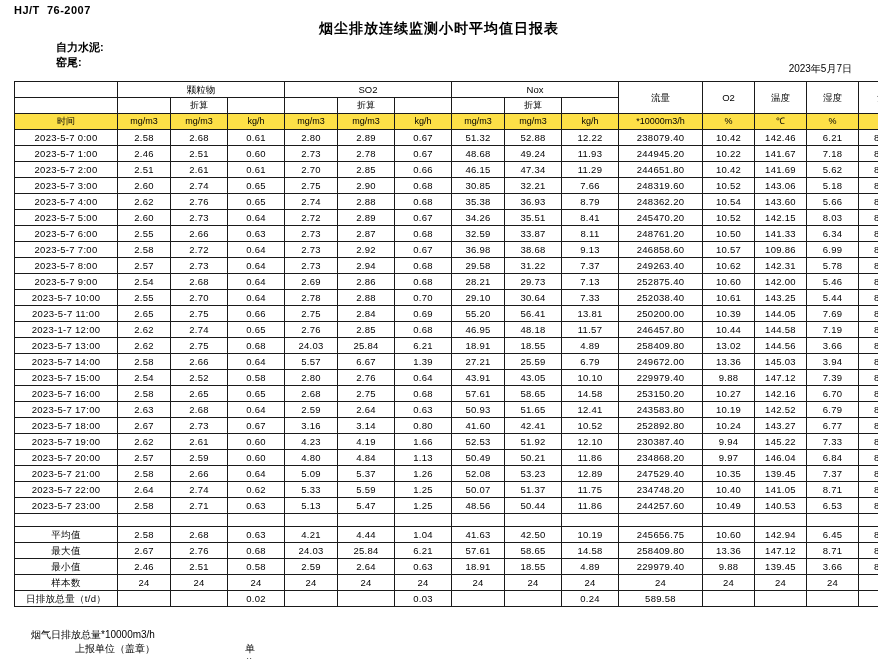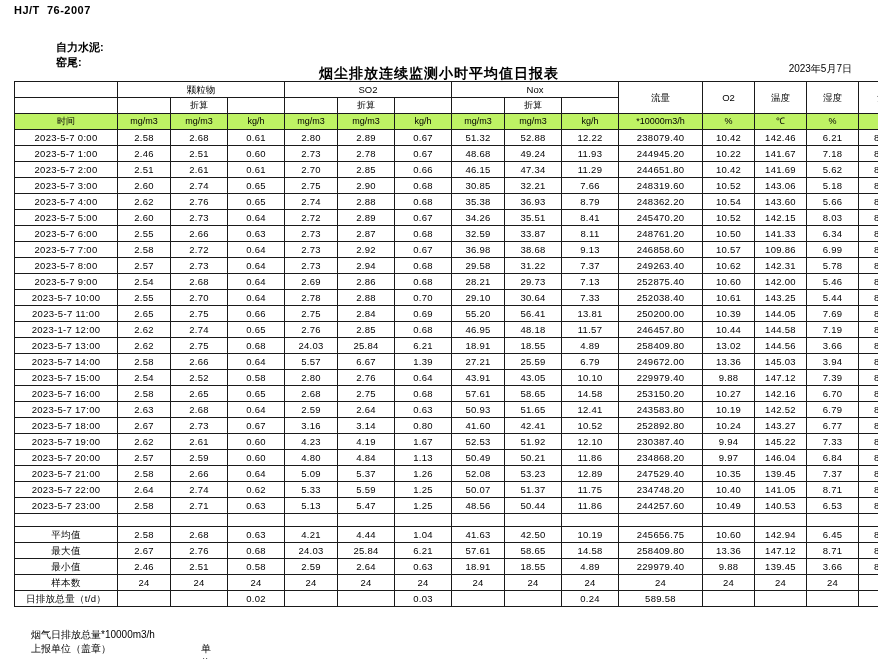--- a/index.html
+++ b/index.html
@@ -32,21 +32,20 @@
   }
   .doc-title {
     position: absolute;
     left: 0;
     right: 0;
     top: 20px;
     text-align: center;
     font-size: 14px;
     font-weight: bold;
     letter-spacing: 1px;
-    margin-top: 45px;
   }
   .org-block {
     position: absolute;
     left: 14px;
     top: 40px;
     font-size: 11px;
     font-weight: bold;
     line-height: 15px;
     margin-left: 42px;
   }
@@ -73,21 +72,21 @@
     text-align: center;
     font-weight: normal;
     font-size: 9px;
     overflow: hidden;
     white-space: nowrap;
   }
   table.report td.grp {
     font-size: 9.5px;
   }
   tr.unit-row td {
-    background: #bef264;
+    background: #fde047;
     font-size: 9px;
   }
   tr.data-row td {
     font-size: 9.5px;
     letter-spacing: 0.3px;
   }
   tr.spacer-row td {
     height: 12px;
   }
   td.rowlabel {
@@ -100,20 +99,21 @@
   }
   .footer-block {
     position: absolute;
     left: 31px;
     top: 628px;
     font-size: 10px;
     line-height: 14px;
   }
   .footer-line2 {
     position: relative;
+    margin-left: 44px;
   }
   .footer-unit {
     position: absolute;
     left: 170px;
     top: 0;
   }
 </style>
 </head>
 <body>
 
@@ -514,21 +514,21 @@
           <td>6.77</td>
           <td>80.00</td>
         </tr>
         <tr class="data-row">
           <td>2023-5-7 19:00</td>
           <td>2.62</td>
           <td>2.61</td>
           <td>0.60</td>
           <td>4.23</td>
           <td>4.19</td>
-          <td>1.67</td>
+          <td>1.66</td>
           <td>52.53</td>
           <td>51.92</td>
           <td>12.10</td>
           <td>230387.40</td>
           <td>9.94</td>
           <td>145.22</td>
           <td>7.33</td>
           <td>80.00</td>
         </tr>
         <tr class="data-row">

